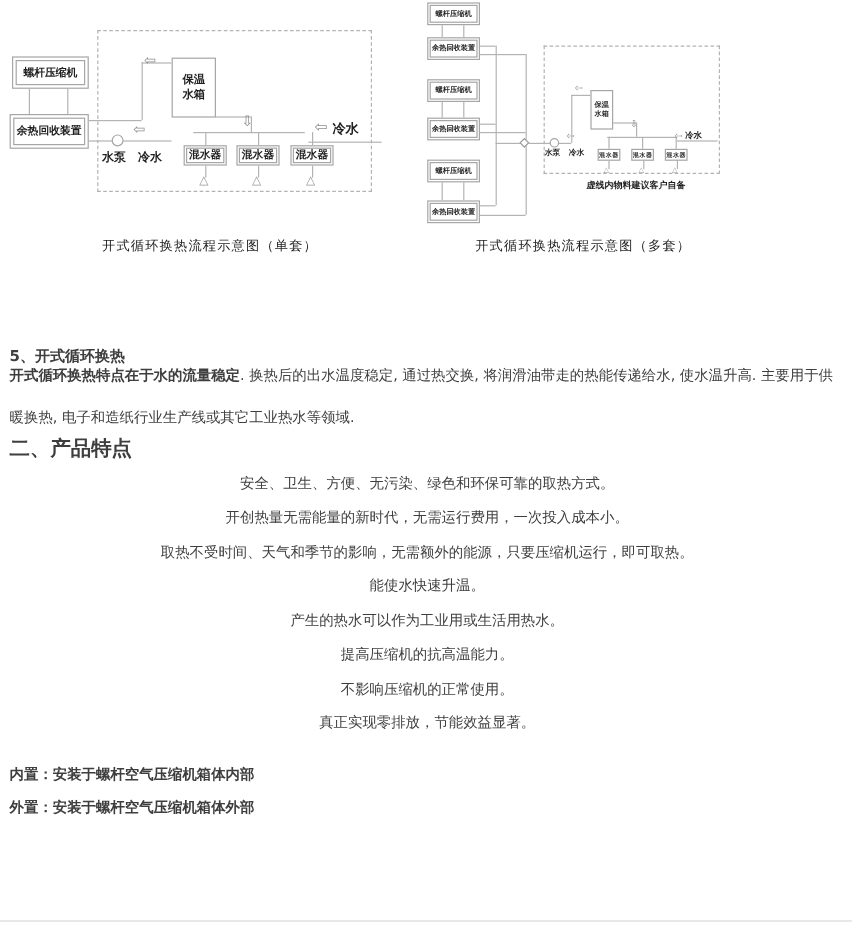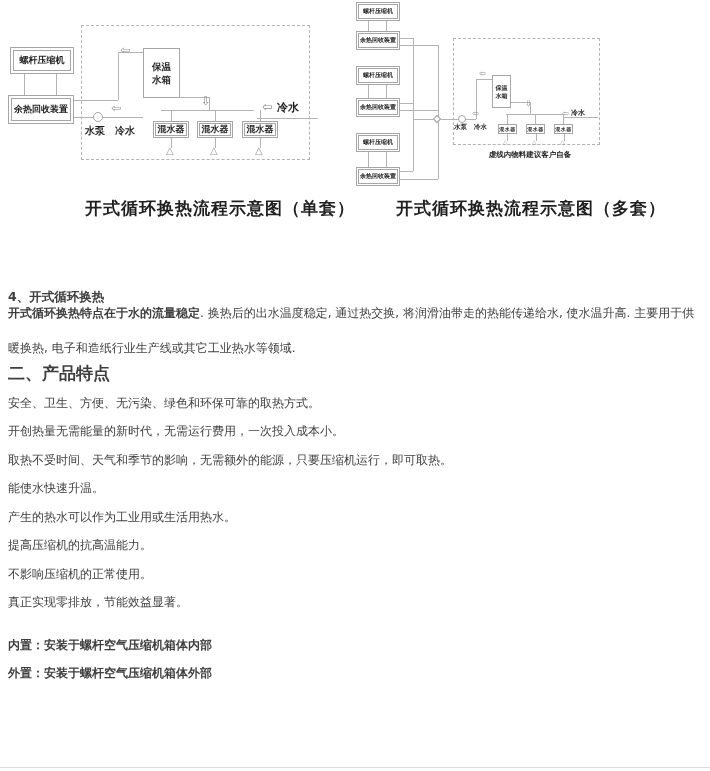--- a/index.html
+++ b/index.html
@@ -18,26 +18,26 @@
           display:flex;align-items:center;justify-content:center;
           font-weight:bold;color:#1f1f1f;white-space:nowrap;text-align:center;}
   .sbox{position:absolute;border:1px solid #a6a6a6;background:#fff;box-sizing:border-box;
         display:flex;flex-direction:column;align-items:center;justify-content:center;
         font-weight:bold;color:#1f1f1f;text-align:center;}
   .lbl{position:absolute;font-weight:bold;color:#1f1f1f;white-space:nowrap;}
   .arw{position:absolute;color:#8f8f8f;line-height:1;}
   .tri{position:absolute;color:#9a9a9a;line-height:1;}
   .pump{position:absolute;border:1px solid #a6a6a6;border-radius:50%;background:#fff;box-sizing:border-box;}
   .jn{position:absolute;width:4px;height:4px;border:1px solid #9a9a9a;background:#fff;transform:rotate(45deg);}
-  .cap{position:absolute;font-weight:bold;font-size:17px;color:#1f1f1f;letter-spacing:1px;white-space:nowrap;}
+  .cap{position:absolute;font-weight:normal;font-size:11px;color:#1f1f1f;letter-spacing:1px;white-space:nowrap;}
   
   .h-small{position:absolute;left:8px;font-size:12.5px;font-weight:bold;color:#3e3e3e;white-space:nowrap;}
   .h-big{position:absolute;left:8px;font-size:17px;font-weight:bold;color:#3e3e3e;white-space:nowrap;}
   .para{position:absolute;left:8px;width:696px;font-size:12px;line-height:35px;}
-  .features{position:absolute;left:8px;width:696px;font-size:12px;line-height:28.45px;}
+  .features{position:absolute;left:8px;width:696px;font-size:12px;line-height:28.45px;text-align:center;}
   .features p{margin:0;}
   .install{position:absolute;left:8px;width:696px;font-size:12px;line-height:28px;font-weight:bold;}
   .install p{margin:0;}
   .rule{position:absolute;left:0;width:710px;height:1px;background:#dadada;}
 </style>
 </head>
 <body>
 
 <div>
   <div class="dash" style="left:81px;top:25px;width:229px;height:135px"></div>
@@ -179,21 +179,21 @@
   <i class="vl" style="left:564px;top:134px;height:7px"></i>
   <span class="tri" style="left:503px;top:139px;font-size:6px">△</span>
   <span class="tri" style="left:532px;top:139px;font-size:6px">△</span>
   <span class="tri" style="left:560px;top:139px;font-size:6px">△</span>
 
   <div class="lbl" style="left:460px;top:150px;width:140px;text-align:center;font-size:7.5px">虚线内物料建议客户自备</div>
 
   <div class="cap" style="left:396px;top:197px">开式循环换热流程示意图（多套）</div>
 </div>
 
-<div class="h-small" style="top:289px">4、开式循环换热</div>
+<div class="h-small" style="top:289px">5、开式循环换热</div>
 
 <p class="para" style="top:296px;margin:0"><b>开式循环换热特点在于水的流量稳定</b><span>. 换热后的出水温度稳定, 通过热交换, 将润滑油带走的热能传递给水, 使水温升高. 主要用于供暖换热, 电子和造纸行业生产线或其它工业热水等领域.</span></p>
 
 <div class="h-big" style="top:362px">二、产品特点</div>
 
 <div class="features" style="top:389px">
   <p>安全、卫生、方便、无污染、绿色和环保可靠的取热方式。</p>
   <p>开创热量无需能量的新时代，无需运行费用，一次投入成本小。</p>
   <p>取热不受时间、天气和季节的影响，无需额外的能源，只要压缩机运行，即可取热。</p>
   <p>能使水快速升温。</p>

